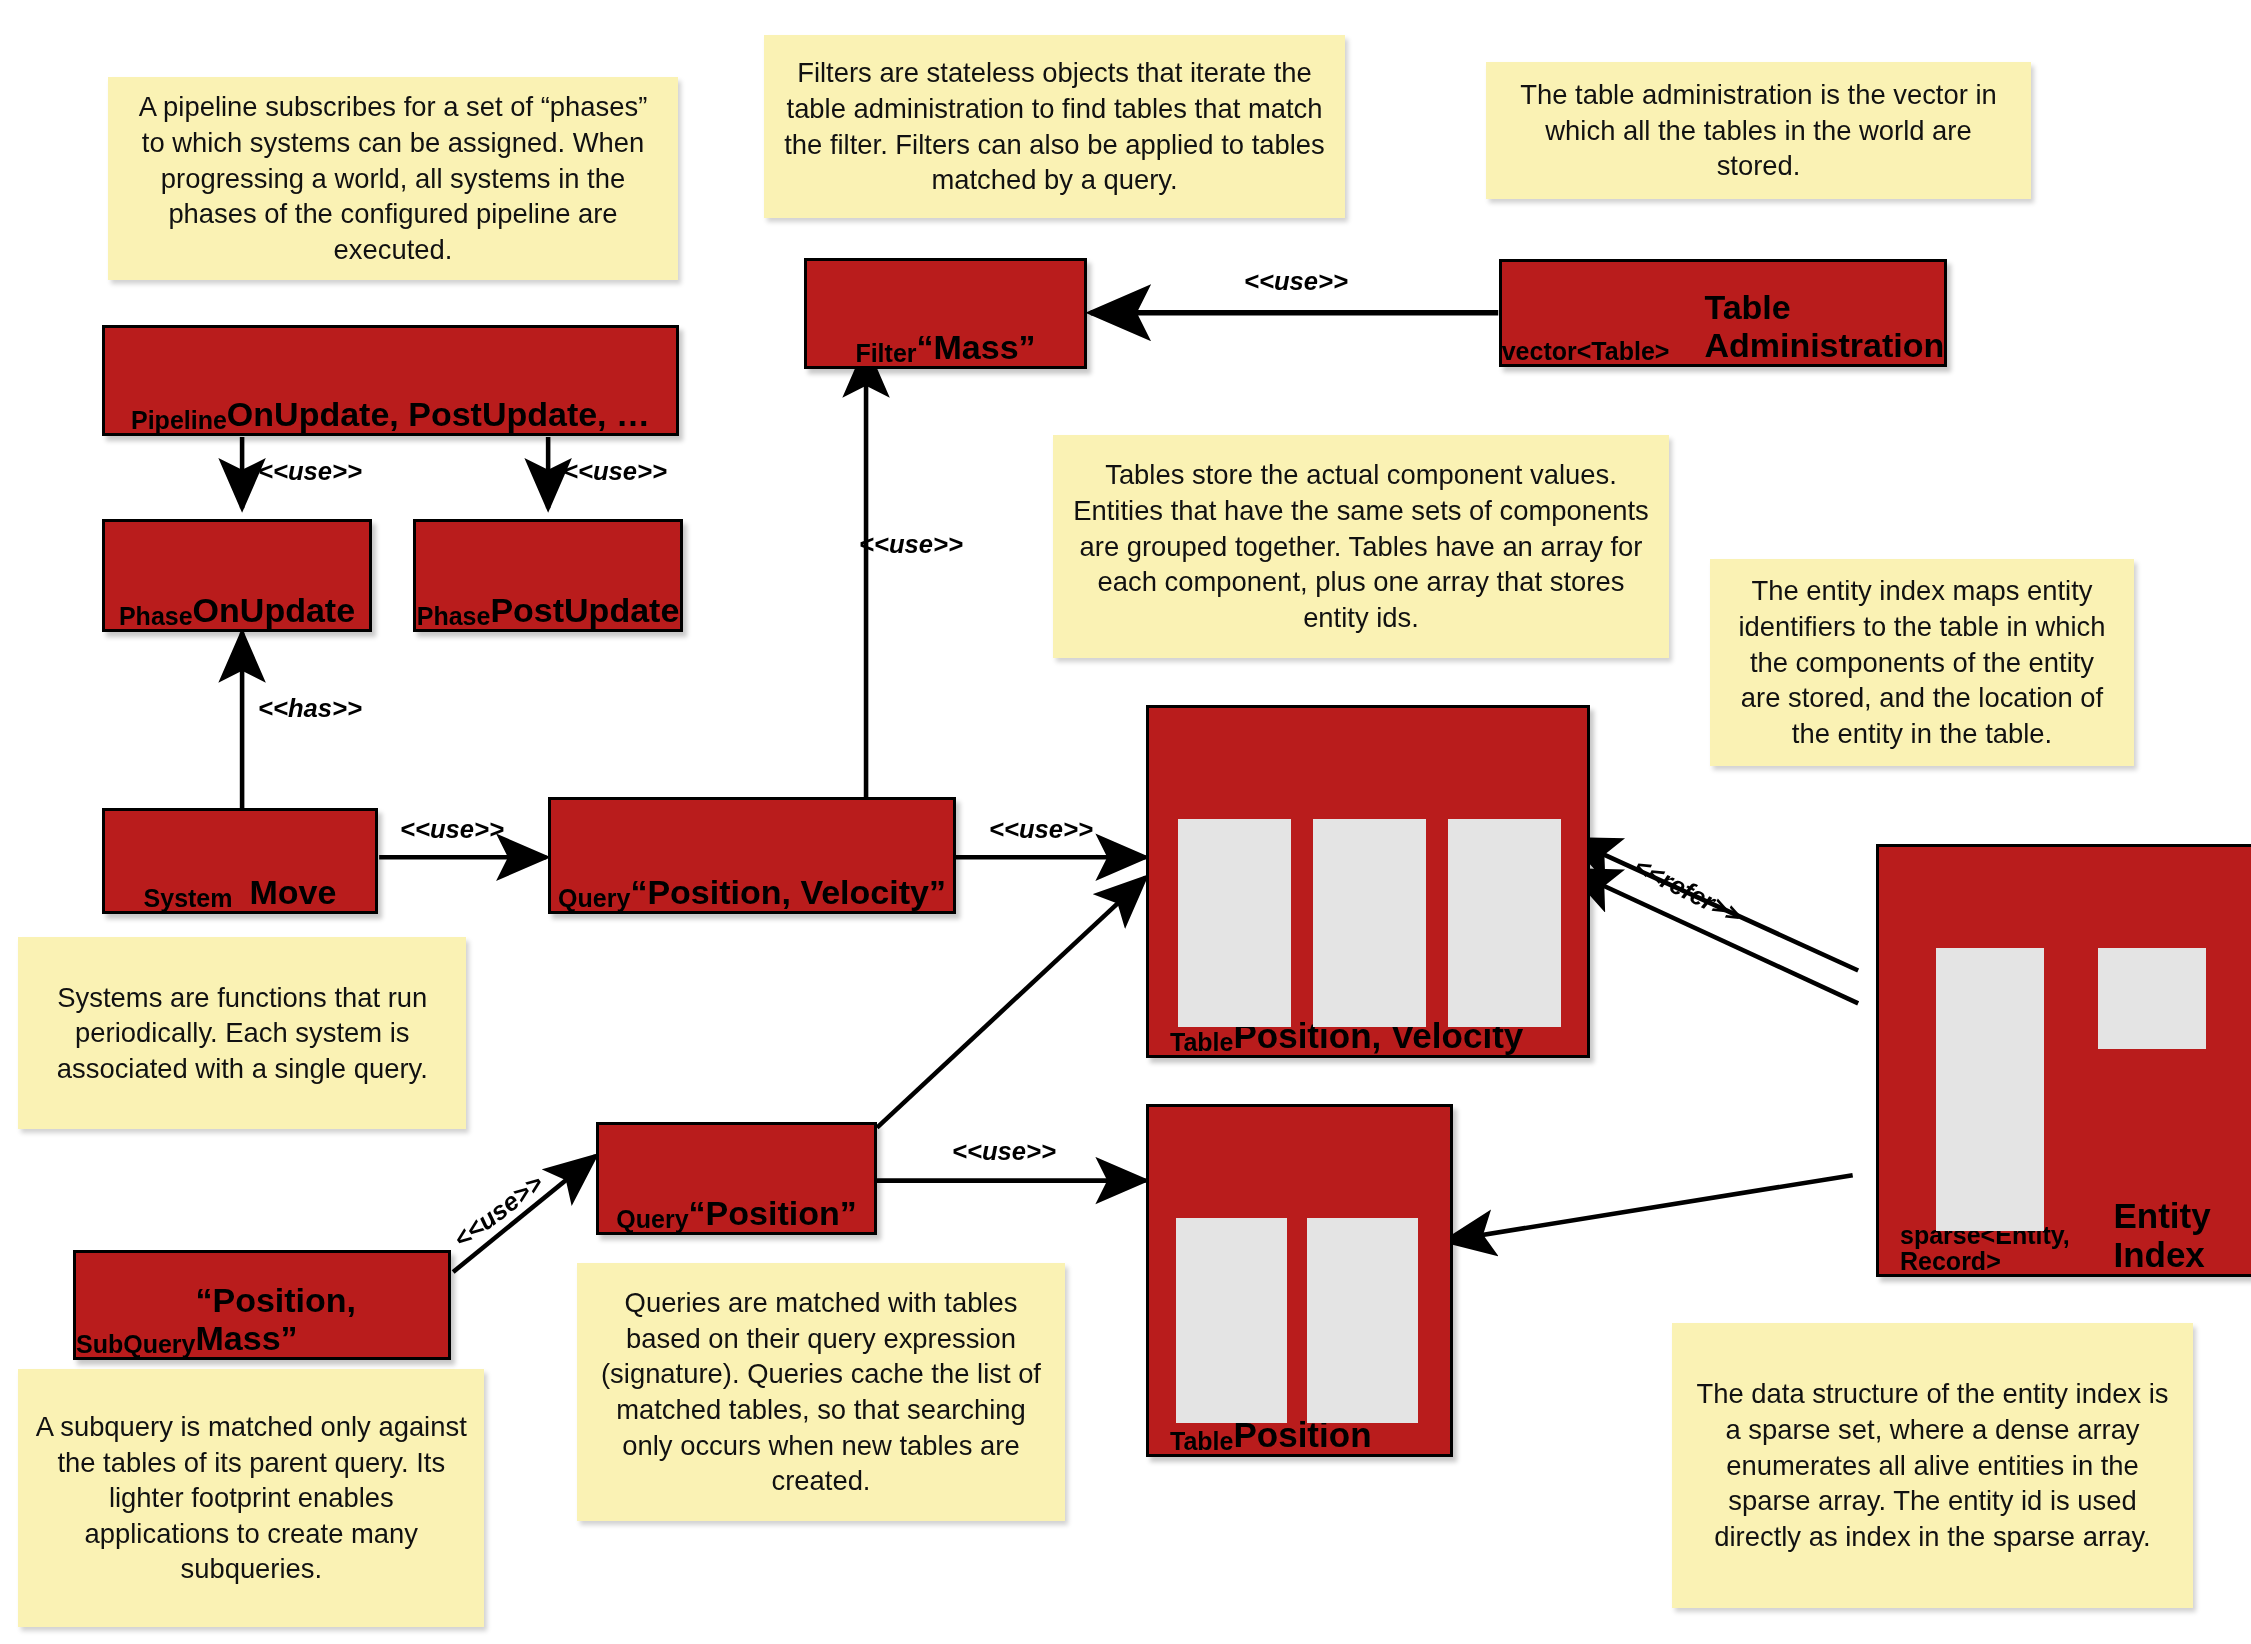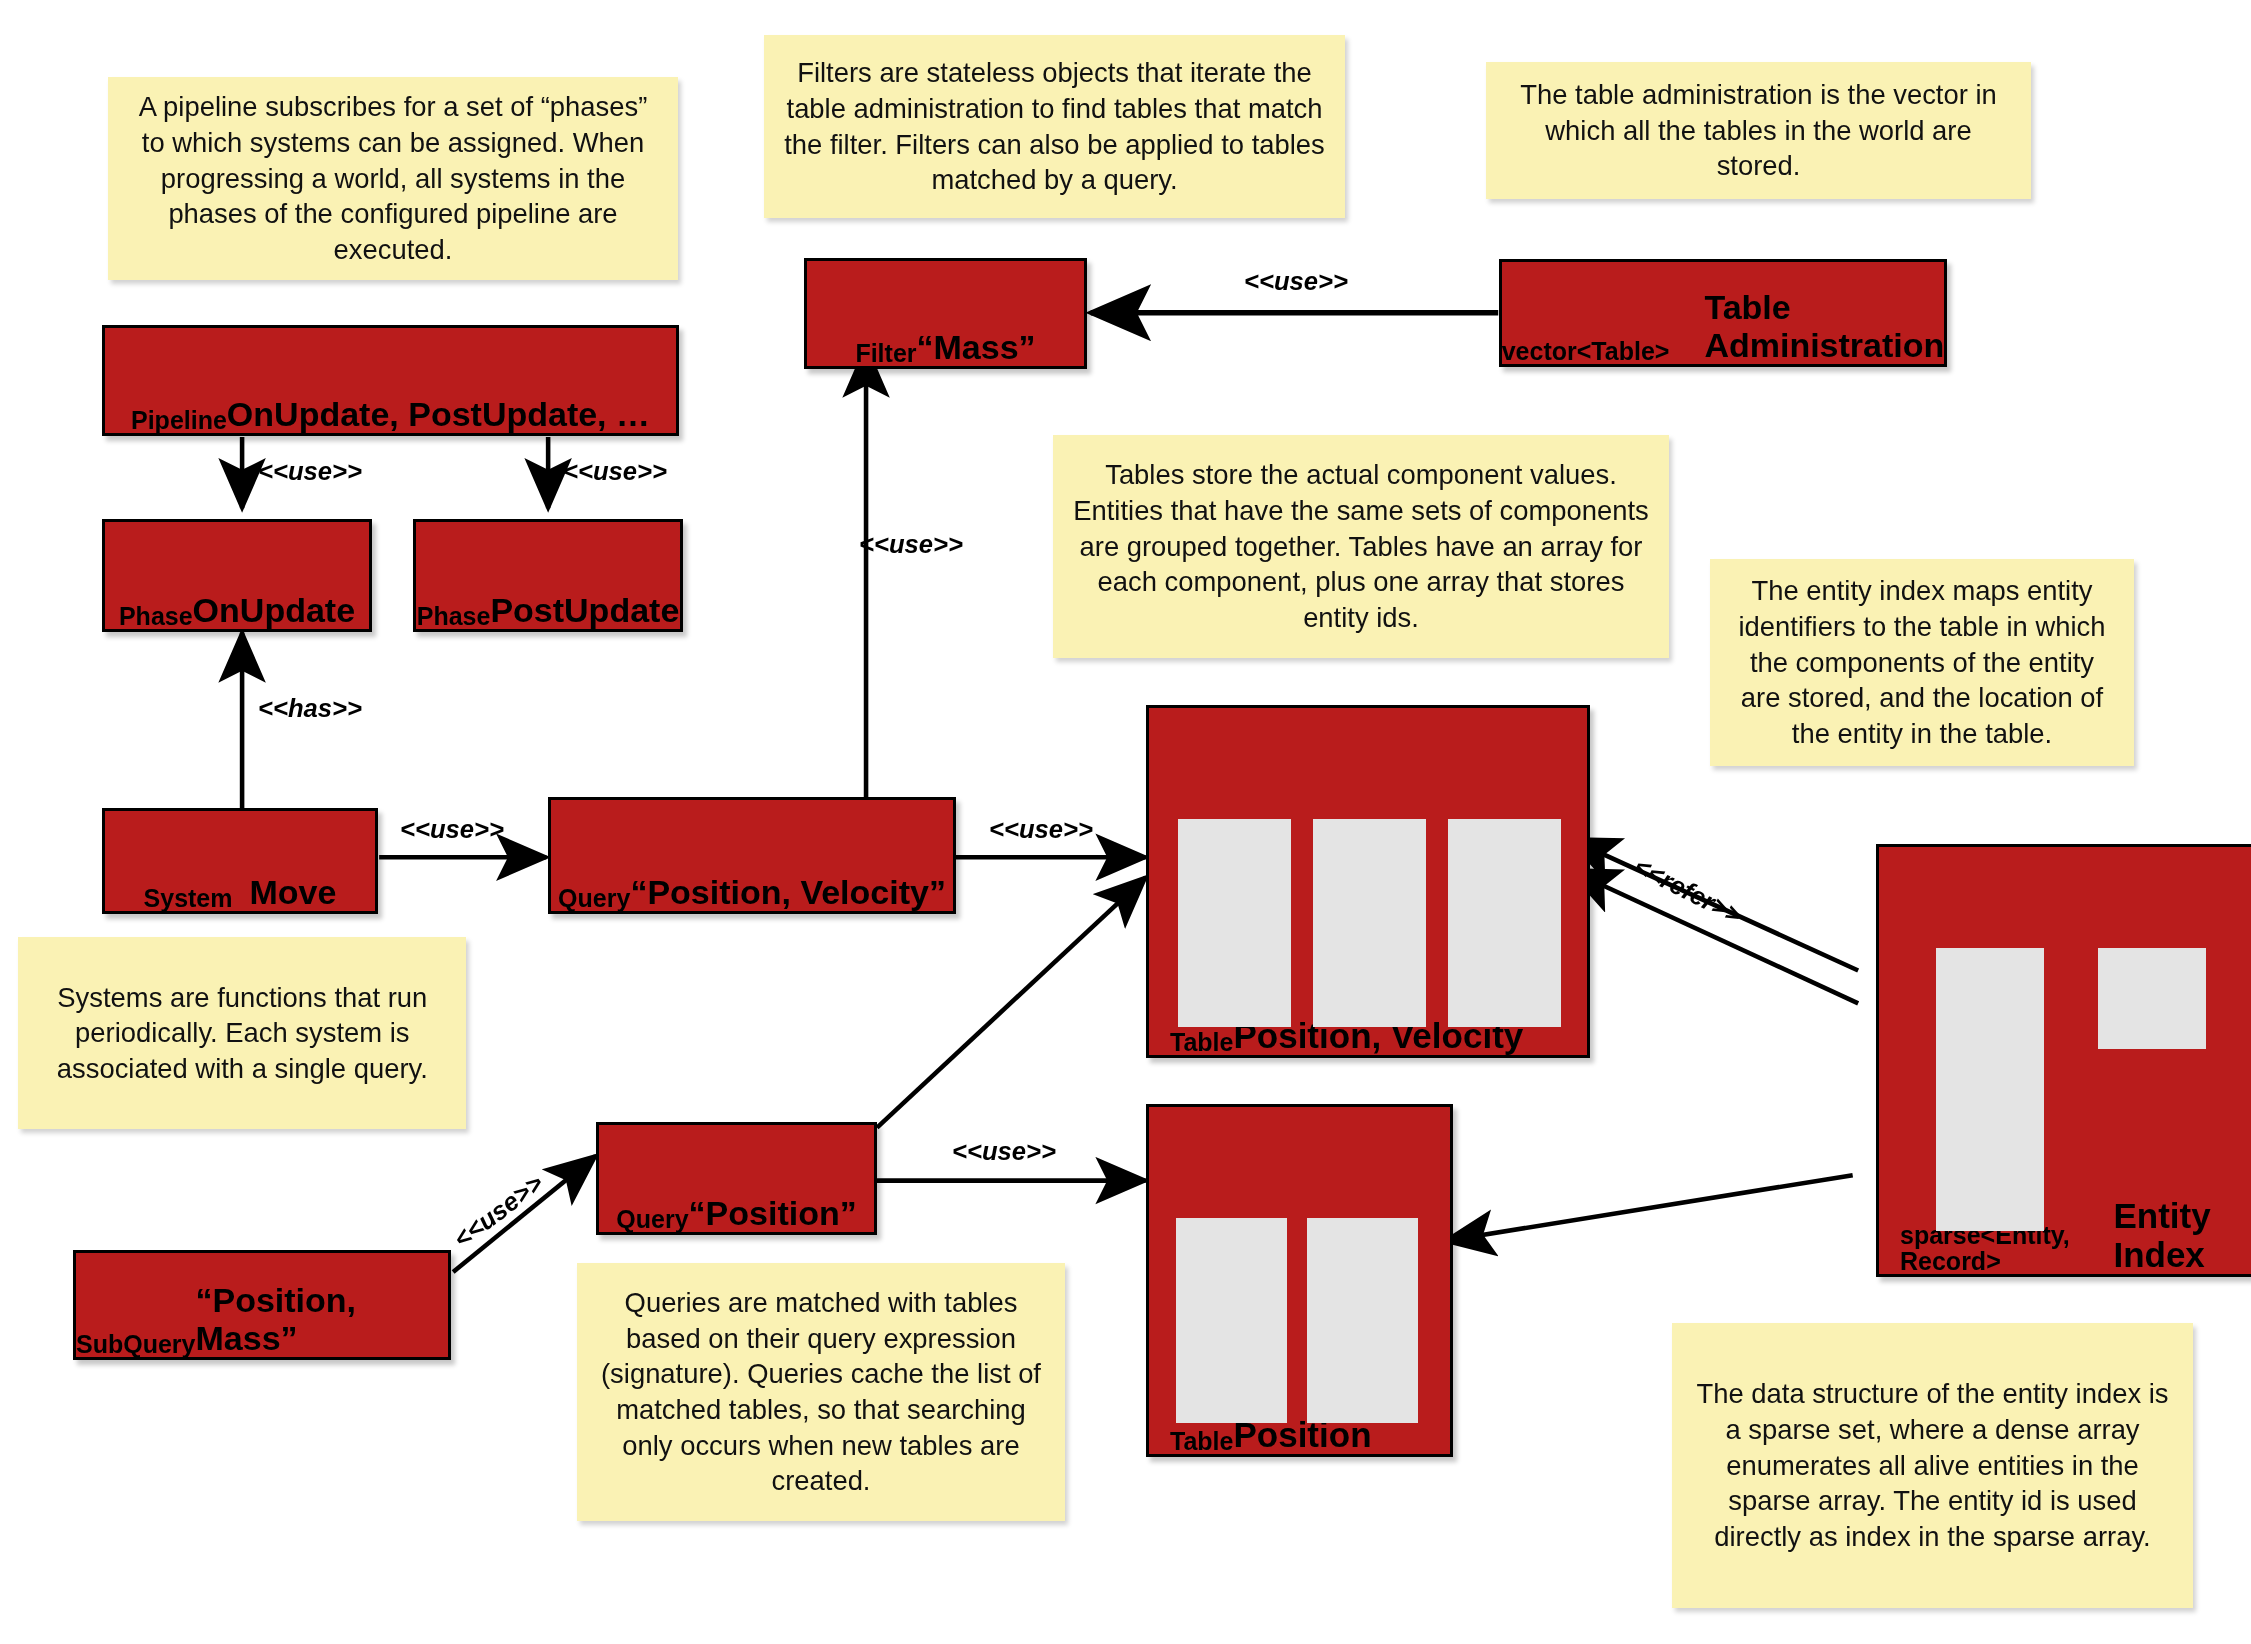--- a/index.html
+++ b/index.html
@@ -120,20 +120,23 @@
   </div>
 
   <div class="note" style="left:18.3px;top:937px;width:448px;height:192px;">
     <span>Systems are functions that run periodically. Each system is associated with a single query.</span>
   </div>
 
   <div class="note" style="left:577px;top:1263px;width:488px;height:258px;">
     <span>Queries are matched with tables based on their query expression (signature). Queries cache the list of matched tables, so that searching only occurs when new tables are created.</span>
   </div>
 
+  <div class="note" style="left:18.3px;top:1369px;width:466px;height:258px;">
+    <span>A subquery is matched only against the tables of its parent query. Its lighter footprint enables applications to create many subqueries.</span>
+  </div>
 
   <div class="note" style="left:1672px;top:1323px;width:521px;height:285px;">
     <span>The data structure of the entity index is a sparse set, where a dense array enumerates all alive entities in the sparse array. The entity id is used directly as index in the sparse array.</span>
   </div>
 
   <div class="box" style="left:102px;top:325px;width:577px;height:111px;">
     <div class="stereo">Pipeline</div>
     <div class="name">OnUpdate, PostUpdate, …</div>
   </div>
 

